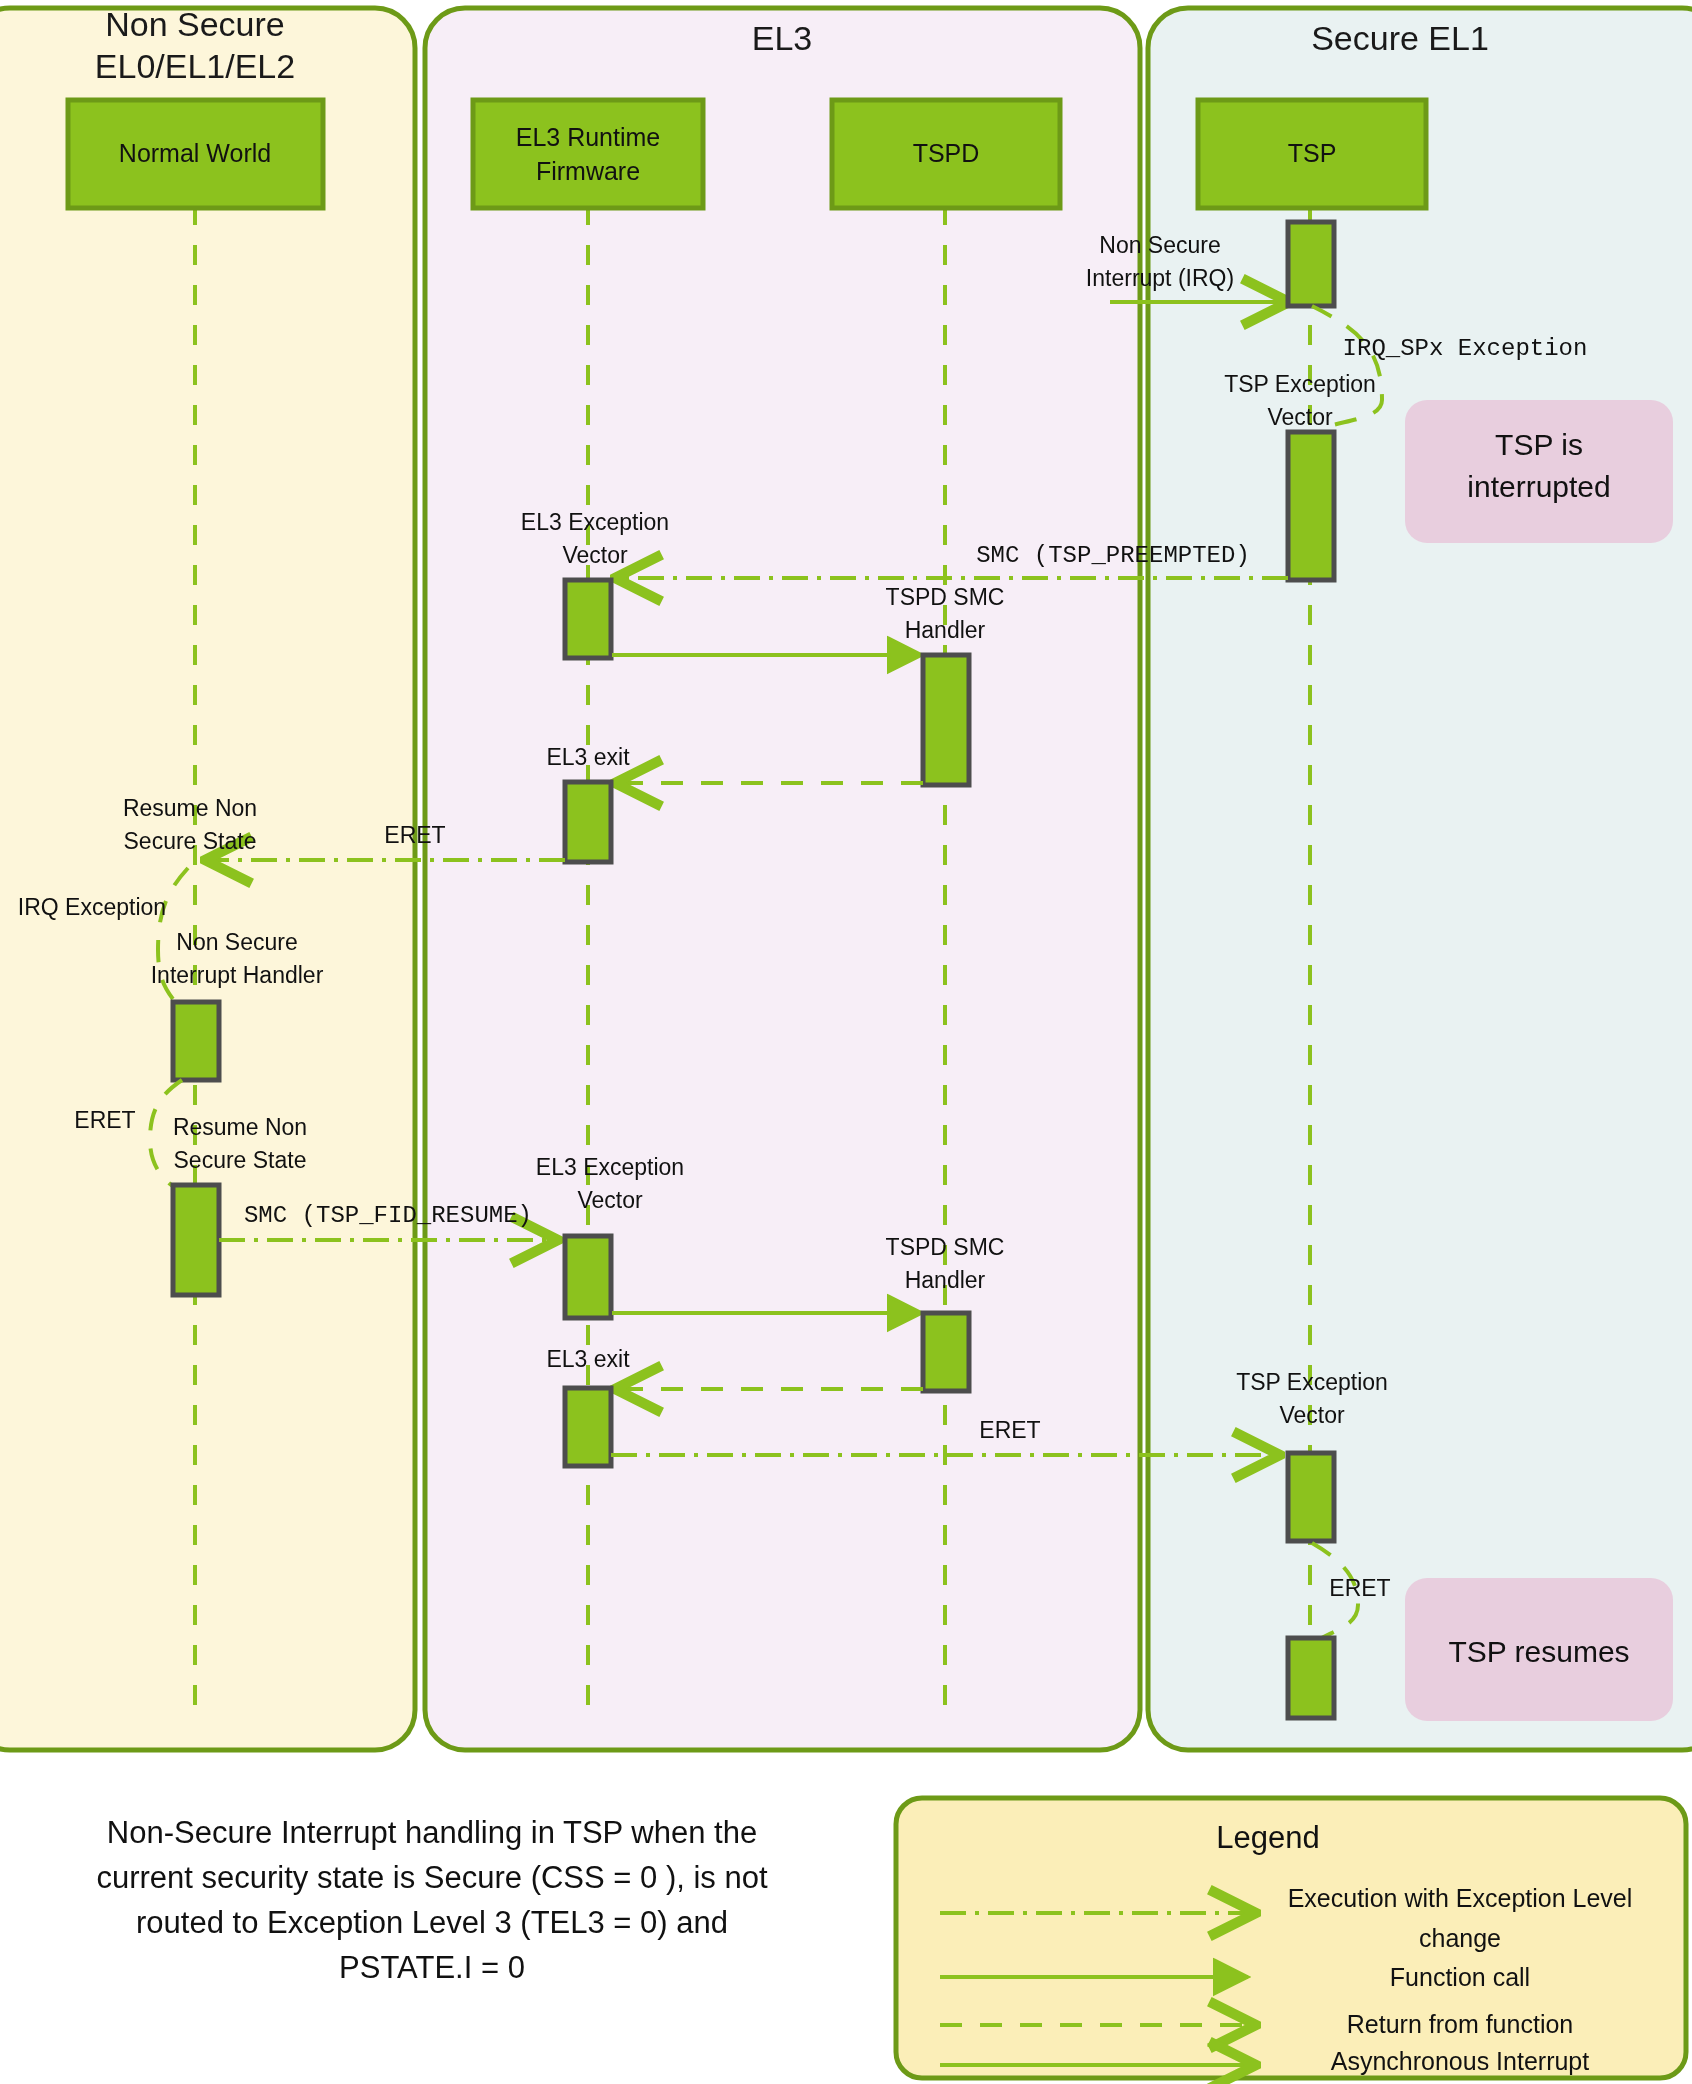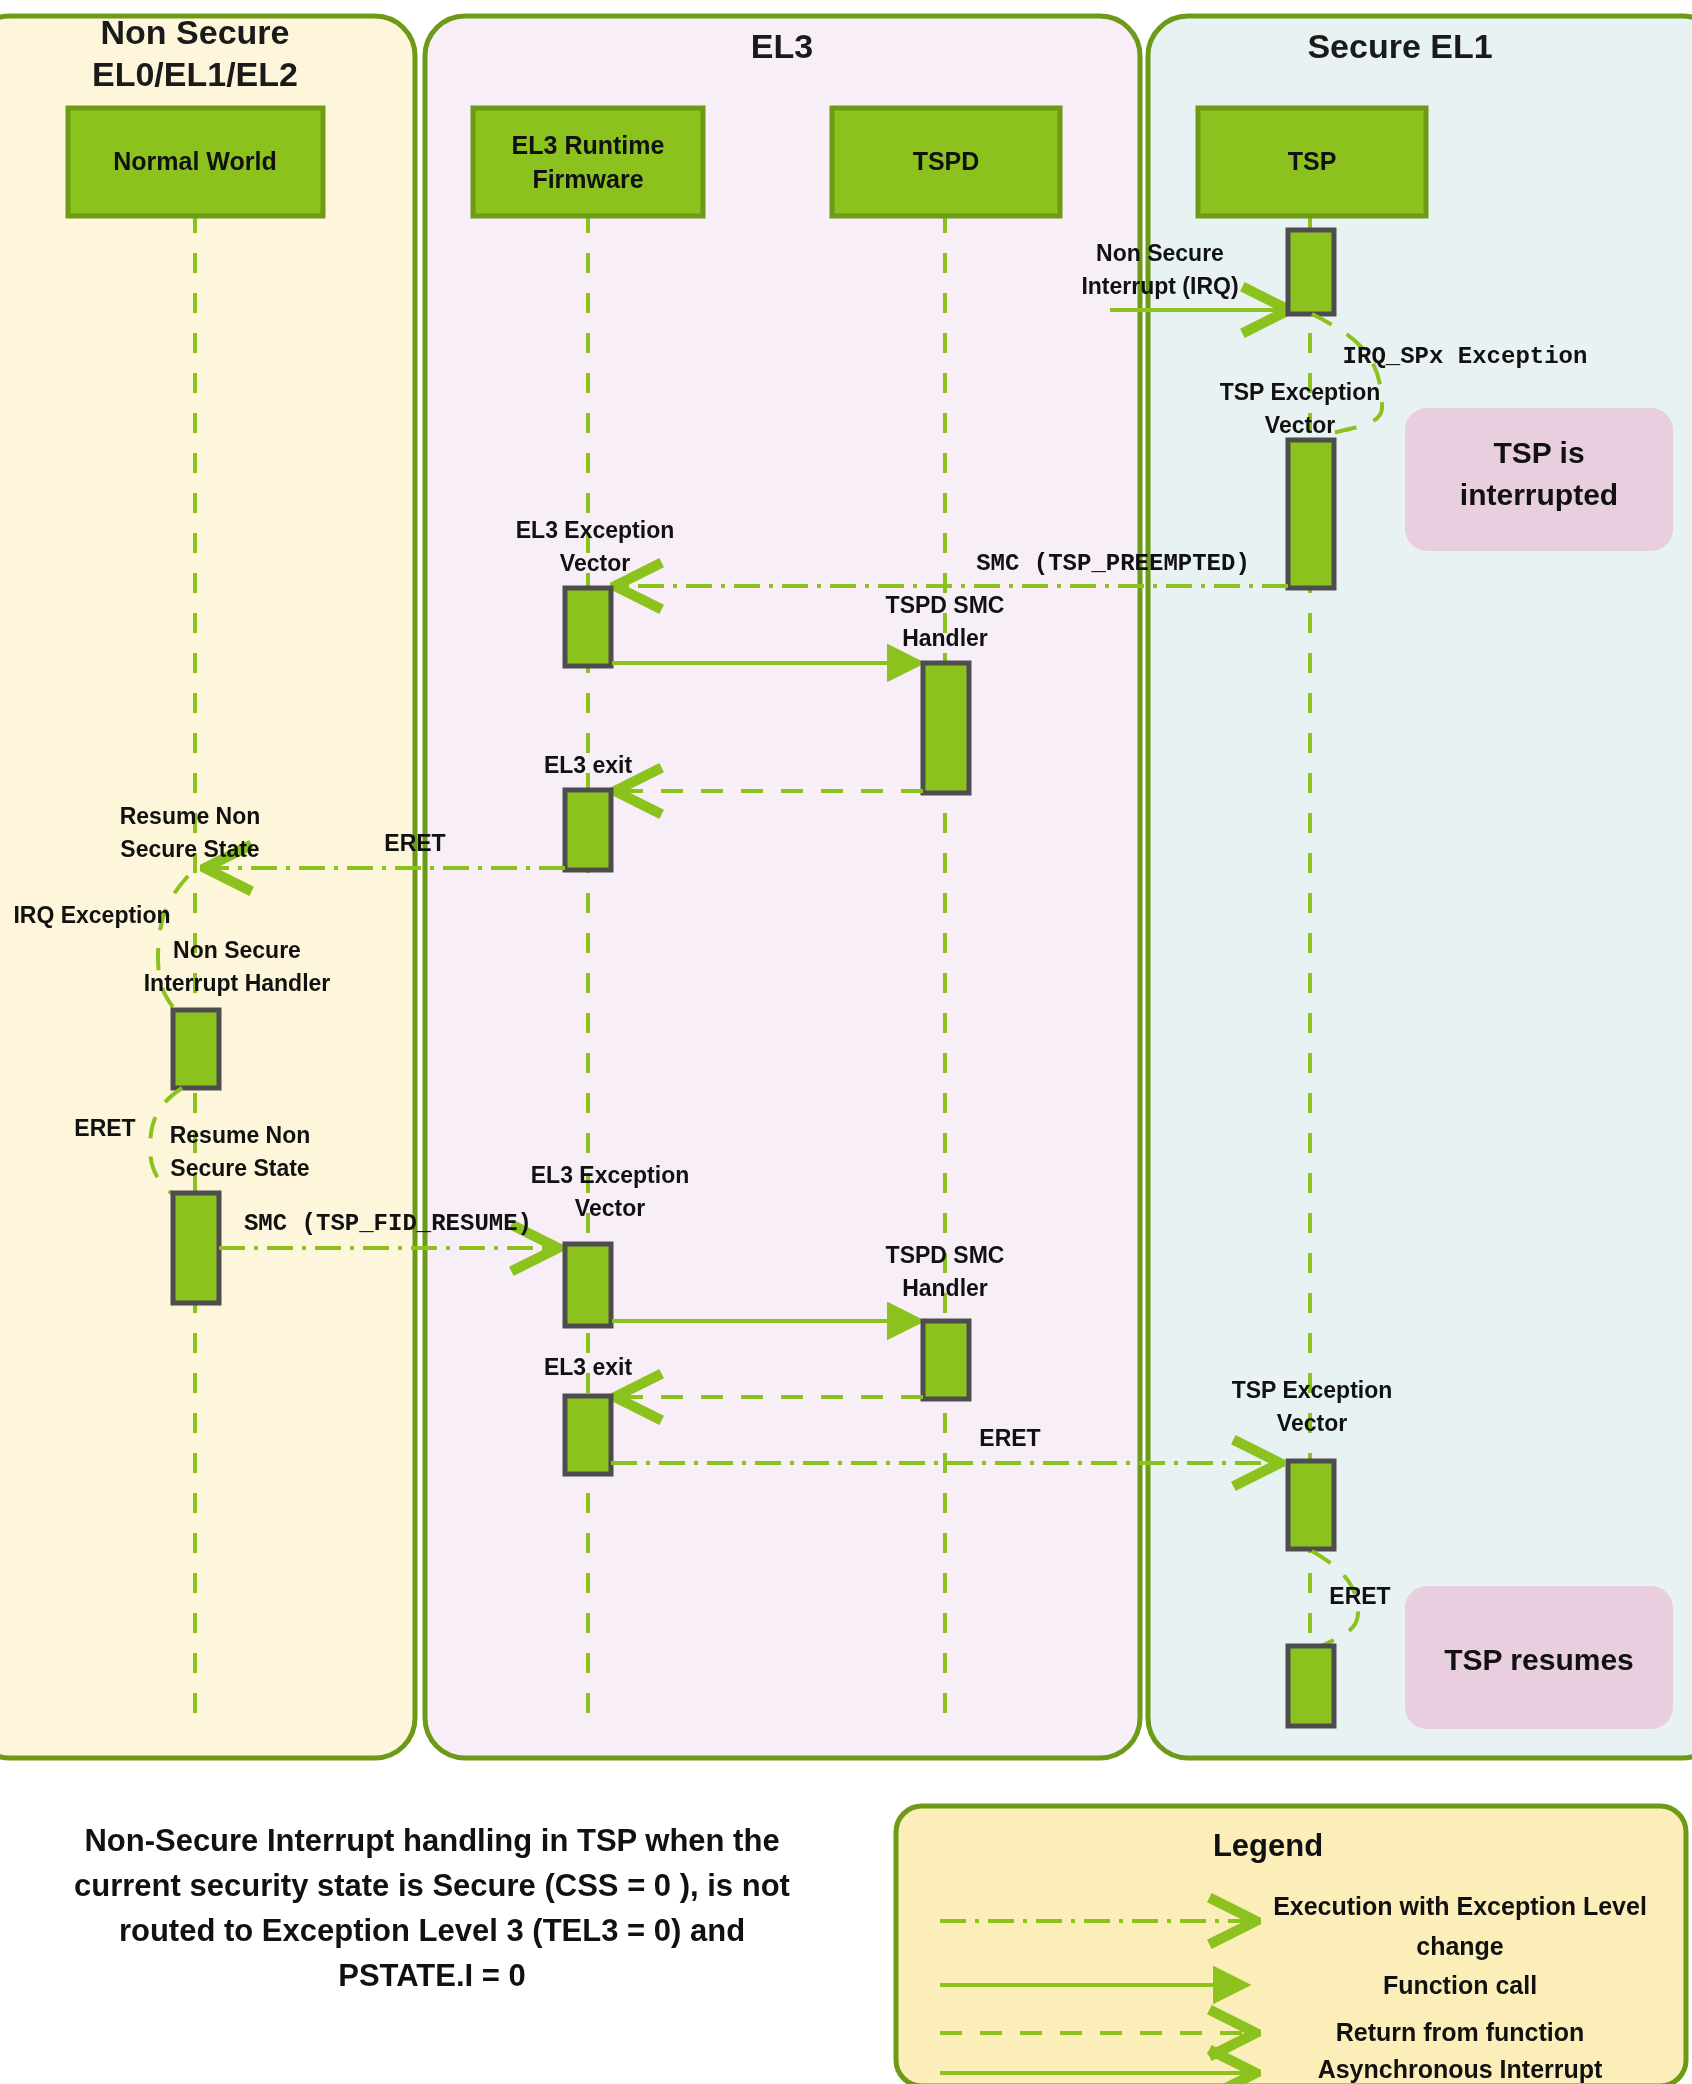--- a/index.html
+++ b/index.html
@@ -9,24 +9,23 @@
   }
   body {
     width: 1692px;
     height: 2084px;
     font-family: "Liberation Sans", sans-serif;
     position: relative;
     overflow: hidden;
   }
   #diagram-root {
     position: absolute;
-    left: 0; top: 8px;
+    left: 0; top: 0;
     width: 1692px;
     height: 1684px;
-    font-weight: bold;
   }
   svg { display: block; }
   .lane-title {
     font-family: "Liberation Sans", sans-serif;
     font-size: 34px;
     fill: #1a1a1a;
     text-anchor: middle;
   }
   .actor-label {
     font-family: "Liberation Sans", sans-serif;

